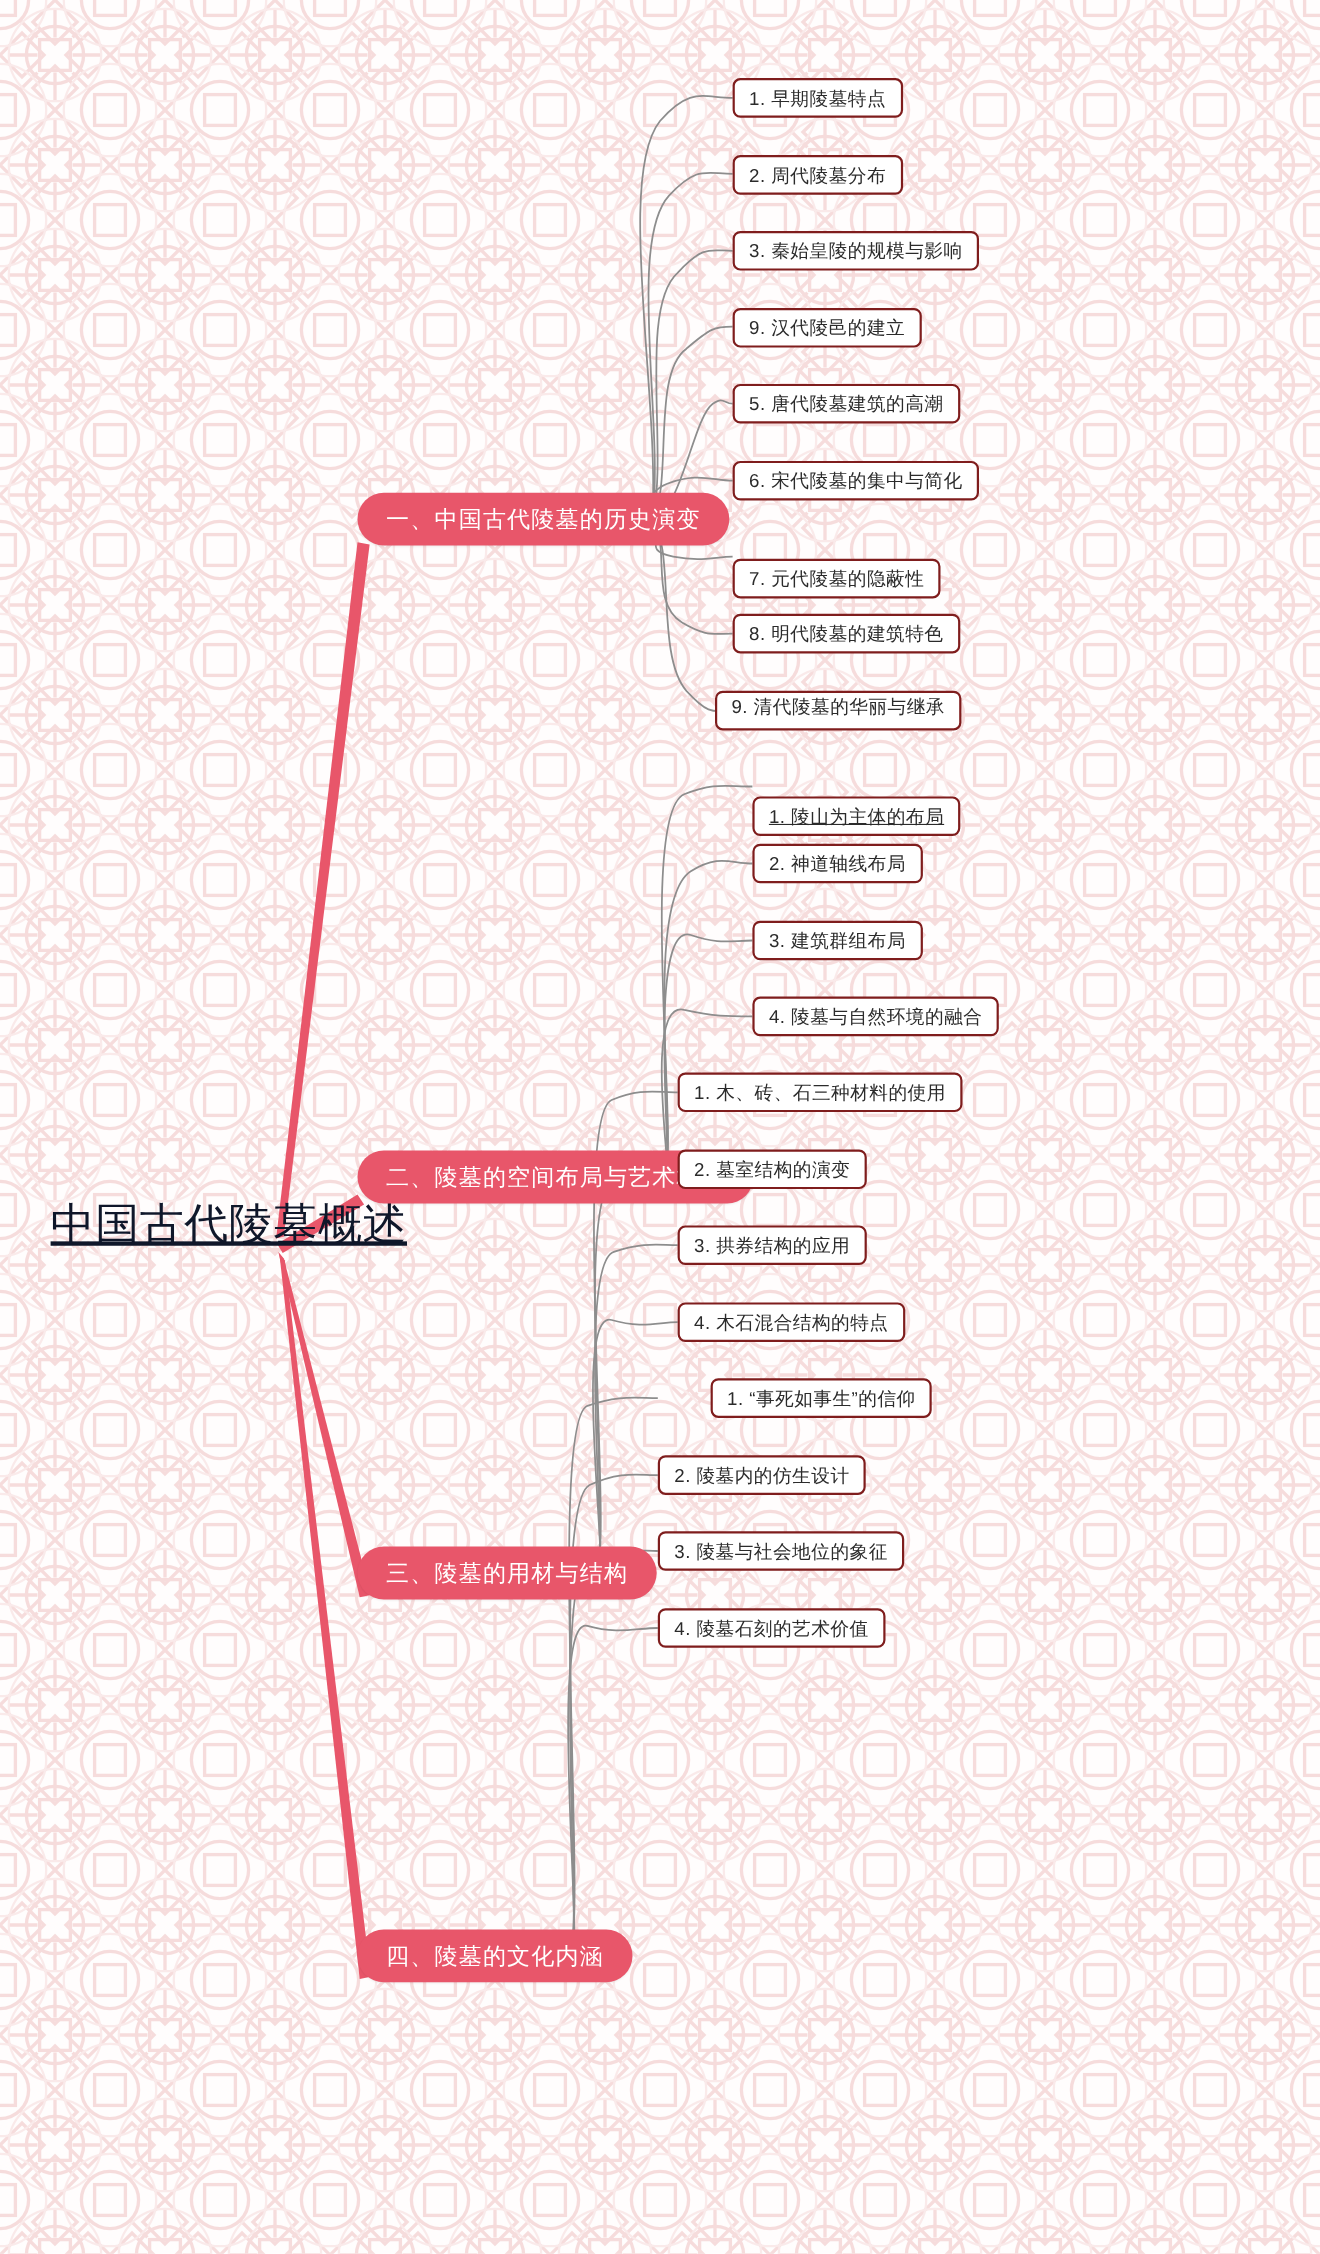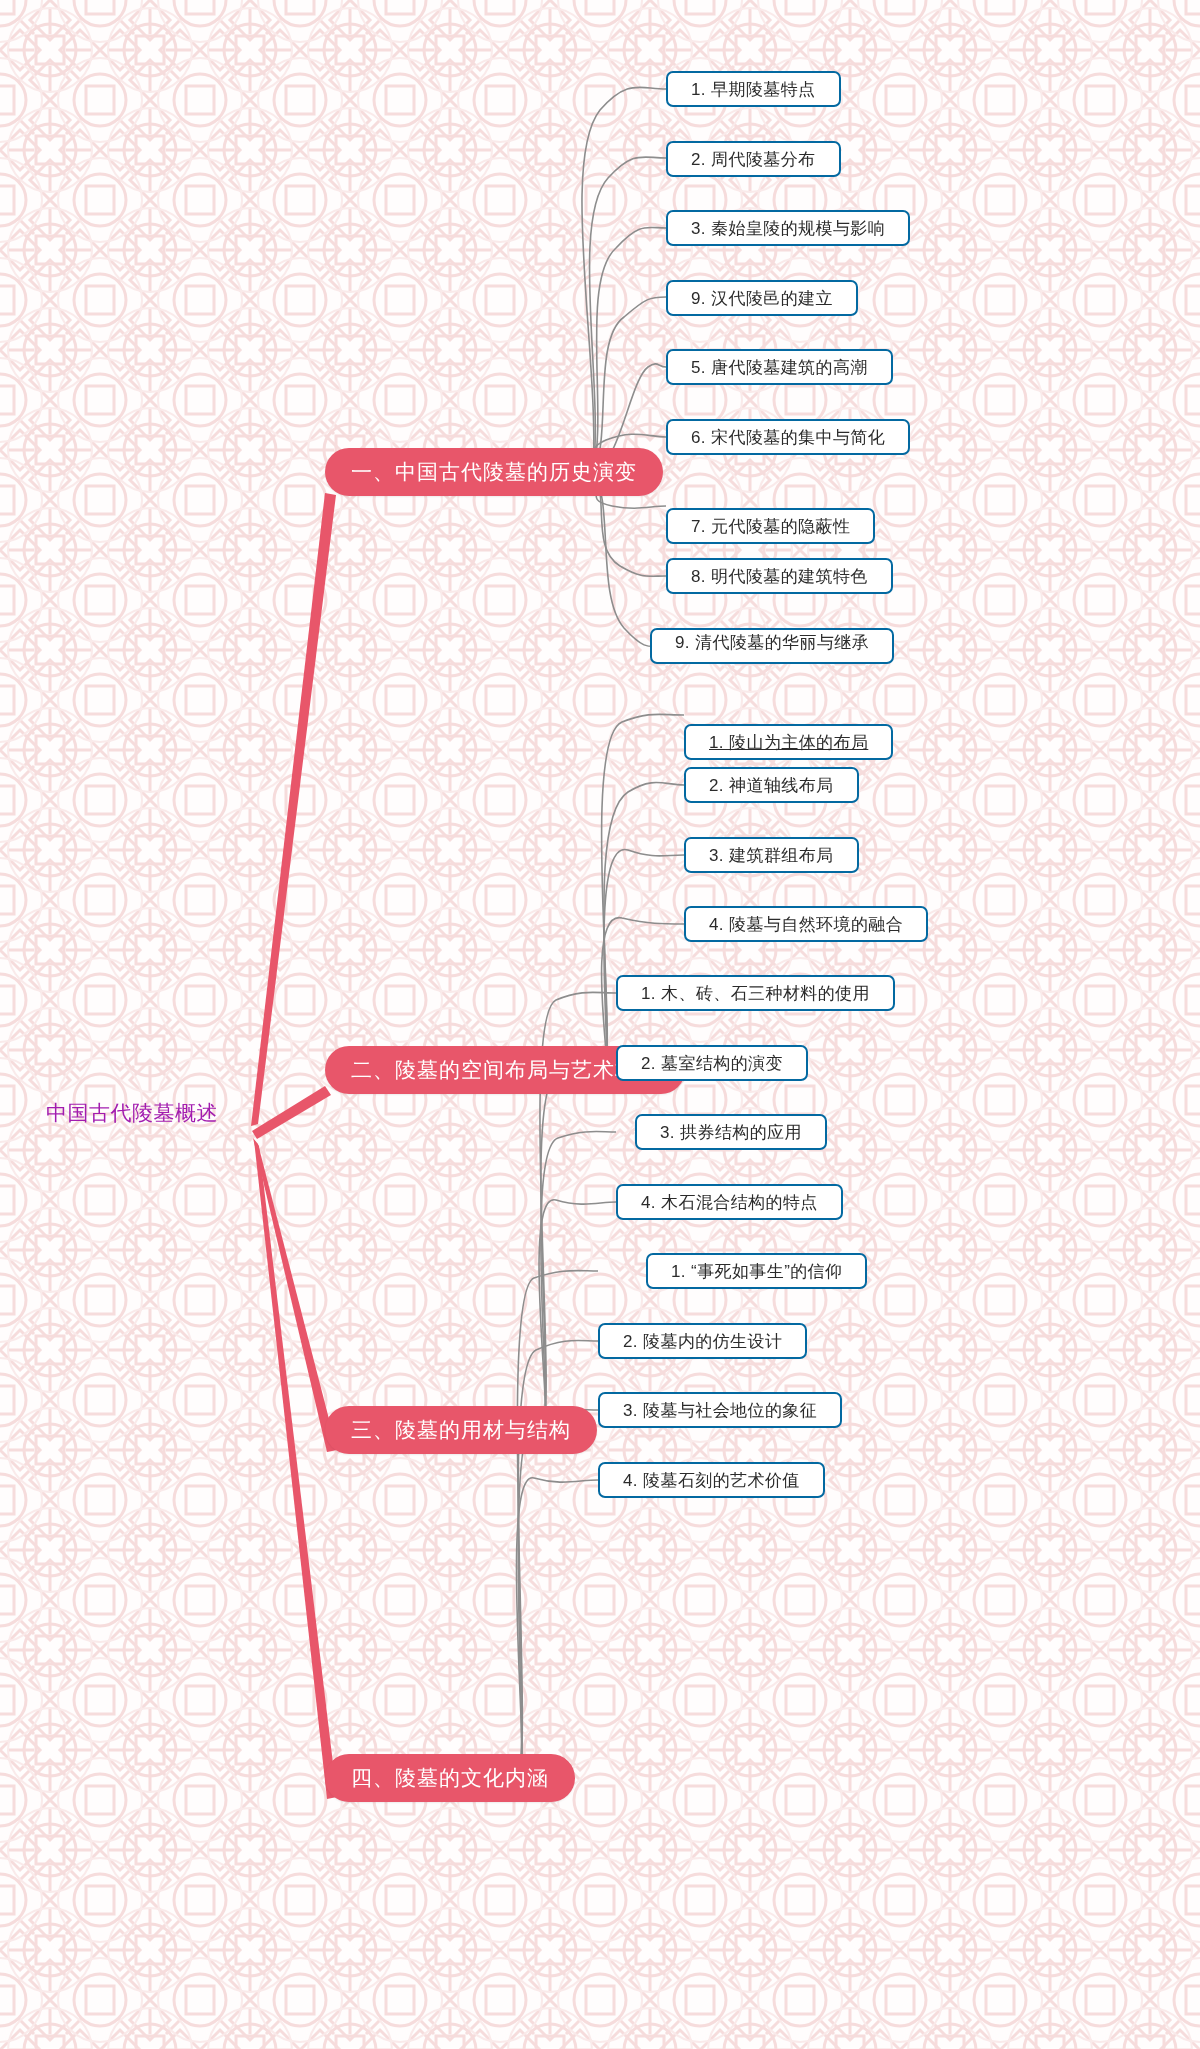--- a/index.html
+++ b/index.html
@@ -10,34 +10,34 @@
     overflow:hidden;position:relative;
   }
   #stage{position:absolute;left:0;top:0;width:1200px;height:2049px;overflow:hidden;}
   
   #bg{position:absolute;left:0;top:0;width:1200px;height:2049px;opacity:1;}
   #edges{position:absolute;left:0;top:0;width:1200px;height:2049px;}
   .node{position:absolute;box-sizing:border-box;display:flex;align-items:center;
         white-space:nowrap;}
   
   .root{
-    color:#a21caf;font-size:21px;letter-spacing:.5px;
-    background:transparent;border:none;padding:2px 6px;
+    color:#0f172a;font-size:40px;letter-spacing:.5px;
+    background:transparent;border:none;padding:2px 6px;text-decoration:underline;
   }
   
   .branch{
     background:#e8566a;color:#ffffff;border-radius:26px;
     font-size:21px;letter-spacing:1px;
     padding:11px 26px;height:48px;
     box-shadow:0 1px 2px rgba(0,0,0,.07);
   }
   
   .leaf{
-    background:#ffffff;color:#2b2b2b;border:2px solid #0369a1;border-radius:7px;
-    font-size:17px;letter-spacing:.4px;padding:8px 23px;height:36px;
+    background:#ffffff;color:#2b2b2b;border:2px solid #7f1d1d;border-radius:7px;
+    font-size:17px;letter-spacing:.4px;padding:8px 13px;height:36px;
   }
 </style>
 </head>
 <body>
 
 <div id="stage">
 
   <svg id="bg" viewBox="0 0 1200 2049" xmlns="http://www.w3.org/2000/svg">
     <defs>
       <pattern id="tile" width="100" height="100" patternUnits="userSpaceOnUse">
@@ -171,21 +171,21 @@
   <div class="node branch" style="left:325px;top:1406px;">
     <span>三、陵墓的用材与结构</span>
   </div>
 
   <div class="node leaf" style="left:616px;top:975px;">
     <span>1. 木、砖、石三种材料的使用</span>
   </div>
   <div class="node leaf" style="left:616px;top:1045px;">
     <span>2. 墓室结构的演变</span>
   </div>
-  <div class="node leaf" style="left:616px;top:1114px;margin-left:19px;">
+  <div class="node leaf" style="left:616px;top:1114px;">
     <span>3. 拱券结构的应用</span>
   </div>
   <div class="node leaf" style="left:616px;top:1184px;">
     <span>4. 木石混合结构的特点</span>
   </div>
 
   <div class="node branch" style="left:325px;top:1754px;">
     <span>四、陵墓的文化内涵</span>
   </div>
 

